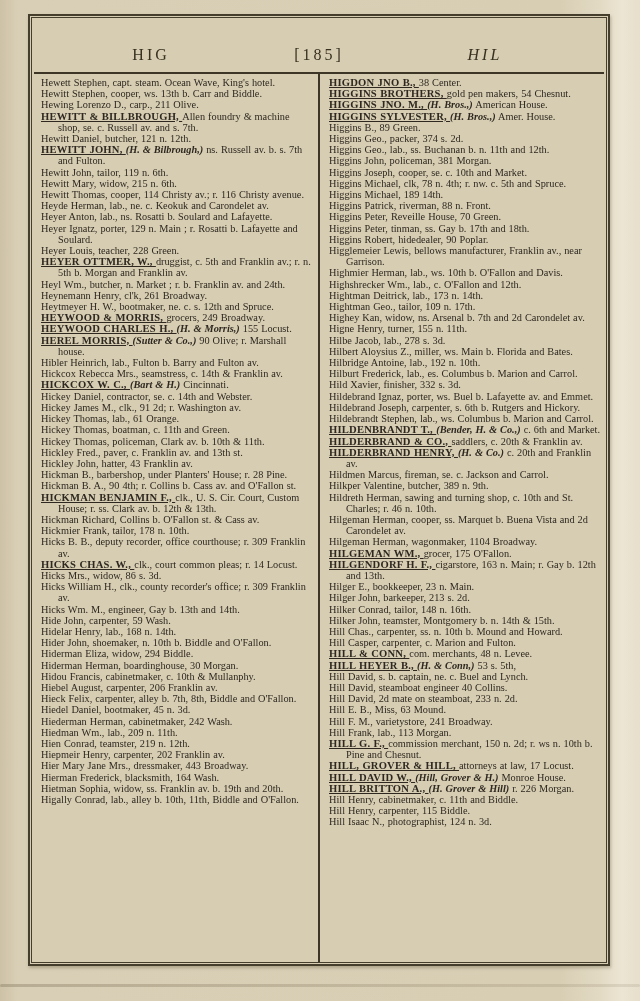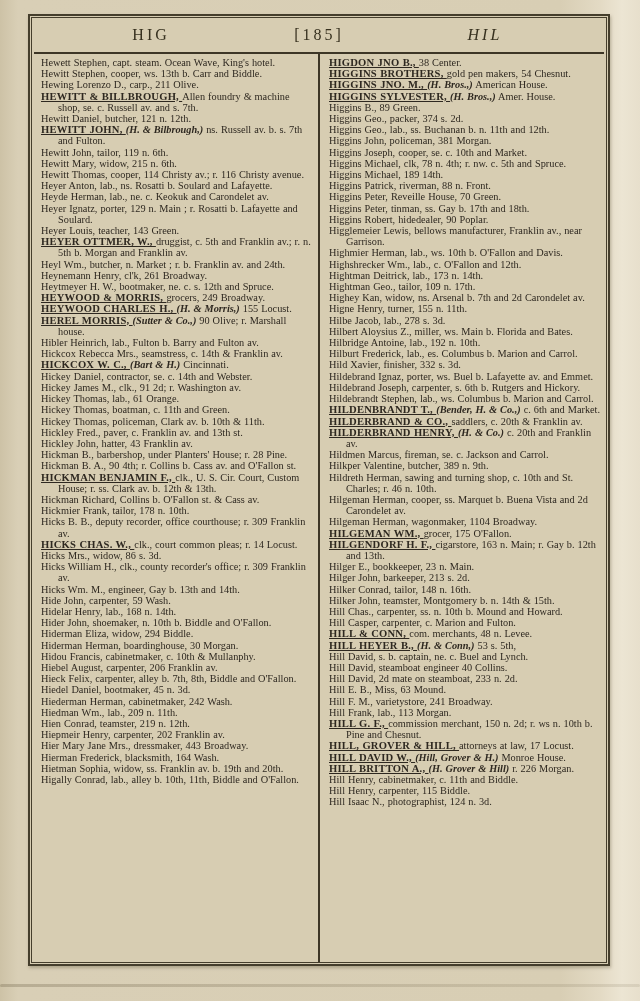--- a/index.html
+++ b/index.html
@@ -23,21 +23,21 @@
     background:#d7cdb2;
     box-shadow:1px 2px 3px rgba(90,80,55,.35);
   }
   .frame-inner{
     position:absolute;inset:1px;
     border:1px solid #453e2c;
     display:flex;flex-direction:column;
   }
   .header{
     display:grid;grid-template-columns:1fr auto 1fr;align-items:center;
-    height:34px;flex:0 0 34px;
+    height:34px;flex:0 0 34px;margin-top:20px;
   }
   .header span{
     font-size:16px;letter-spacing:3px;color:#37311f;
     text-align:center;
   }
   .header .guide-left{justify-self:center;transform:translateX(-12px);}
   .header .guide-right{justify-self:center;transform:translateX(10px);font-style:italic;}
   .header-rule{
     flex:0 0 auto;height:0;border-top:2px solid #3d3626;margin:0 2px;
   }
@@ -84,24 +84,24 @@
       <div class="col">
           <p class="entry"><span>Hewett Stephen, capt. steam. Ocean Wave, King's hotel.</span></p>
           <p class="entry"><span>Hewitt Stephen, cooper, ws. 13th b. Carr and Biddle.</span></p>
           <p class="entry"><span>Hewing Lorenzo D., carp., 211 Olive.</span></p>
           <p class="entry"><span class="nm-caps">HEWITT &amp; BILLBROUGH, </span><span>Allen foundry &amp; machine shop, se. c. Russell av. and s. 7th.</span></p>
           <p class="entry"><span>Hewitt Daniel, butcher, 121 n. 12th.</span></p>
           <p class="entry"><span class="nm-caps">HEWITT JOHN, </span><span class="firm-ref">(H. &amp; Bilbrough,)</span><span> ns. Russell av. b. s. 7th and Fulton.</span></p>
           <p class="entry"><span>Hewitt John, tailor, 119 n. 6th.</span></p>
           <p class="entry"><span>Hewitt Mary, widow, 215 n. 6th.</span></p>
           <p class="entry"><span>Hewitt Thomas, cooper, 114 Christy av.; r. 116 Christy avenue.</span></p>
+          <p class="entry"><span>Heyde Herman, lab., ne. c. Keokuk and Carondelet av.</span></p>
           <p class="entry"><span>Heyer Anton, lab., ns. Rosatti b. Soulard and Lafayette.</span></p>
-          <p class="entry"><span>Heyde Herman, lab., ne. c. Keokuk and Carondelet av.</span></p>
           <p class="entry"><span>Heyer Ignatz, porter, 129 n. Main ; r. Rosatti b. Lafayette and Soulard.</span></p>
-          <p class="entry"><span>Heyer Louis, teacher, 143 Green.</span></p>
+          <p class="entry"><span>Heyer Louis, teacher, 228 Green.</span></p>
           <p class="entry"><span class="nm-caps">HEYER OTTMER, W., </span><span>druggist, c. 5th and Franklin av.; r. n. 5th b. Morgan and Franklin av.</span></p>
           <p class="entry"><span>Heyl Wm., butcher, n. Market ; r. b. Franklin av. and 24th.</span></p>
           <p class="entry"><span>Heynemann Henry, cl'k, 261 Broadway.</span></p>
           <p class="entry"><span>Heytmeyer H. W., bootmaker, ne. c. s. 12th and Spruce.</span></p>
           <p class="entry"><span class="nm-caps">HEYWOOD &amp; MORRIS, </span><span>grocers, 249 Broadway.</span></p>
           <p class="entry"><span class="nm-caps">HEYWOOD CHARLES H., </span><span class="firm-ref">(H. &amp; Morris,)</span><span> 155 Locust.</span></p>
           <p class="entry"><span class="nm-caps">HEREL MORRIS, </span><span class="firm-ref">(Sutter &amp; Co.,)</span><span> 90 Olive; r. Marshall house.</span></p>
           <p class="entry"><span>Hibler Heinrich, lab., Fulton b. Barry and Fulton av.</span></p>
           <p class="entry"><span>Hickcox Rebecca Mrs., seamstress, c. 14th &amp; Franklin av.</span></p>
           <p class="entry"><span class="nm-caps">HICKCOX W. C., </span><span class="firm-ref">(Bart &amp; H.)</span><span> Cincinnati.</span></p>

